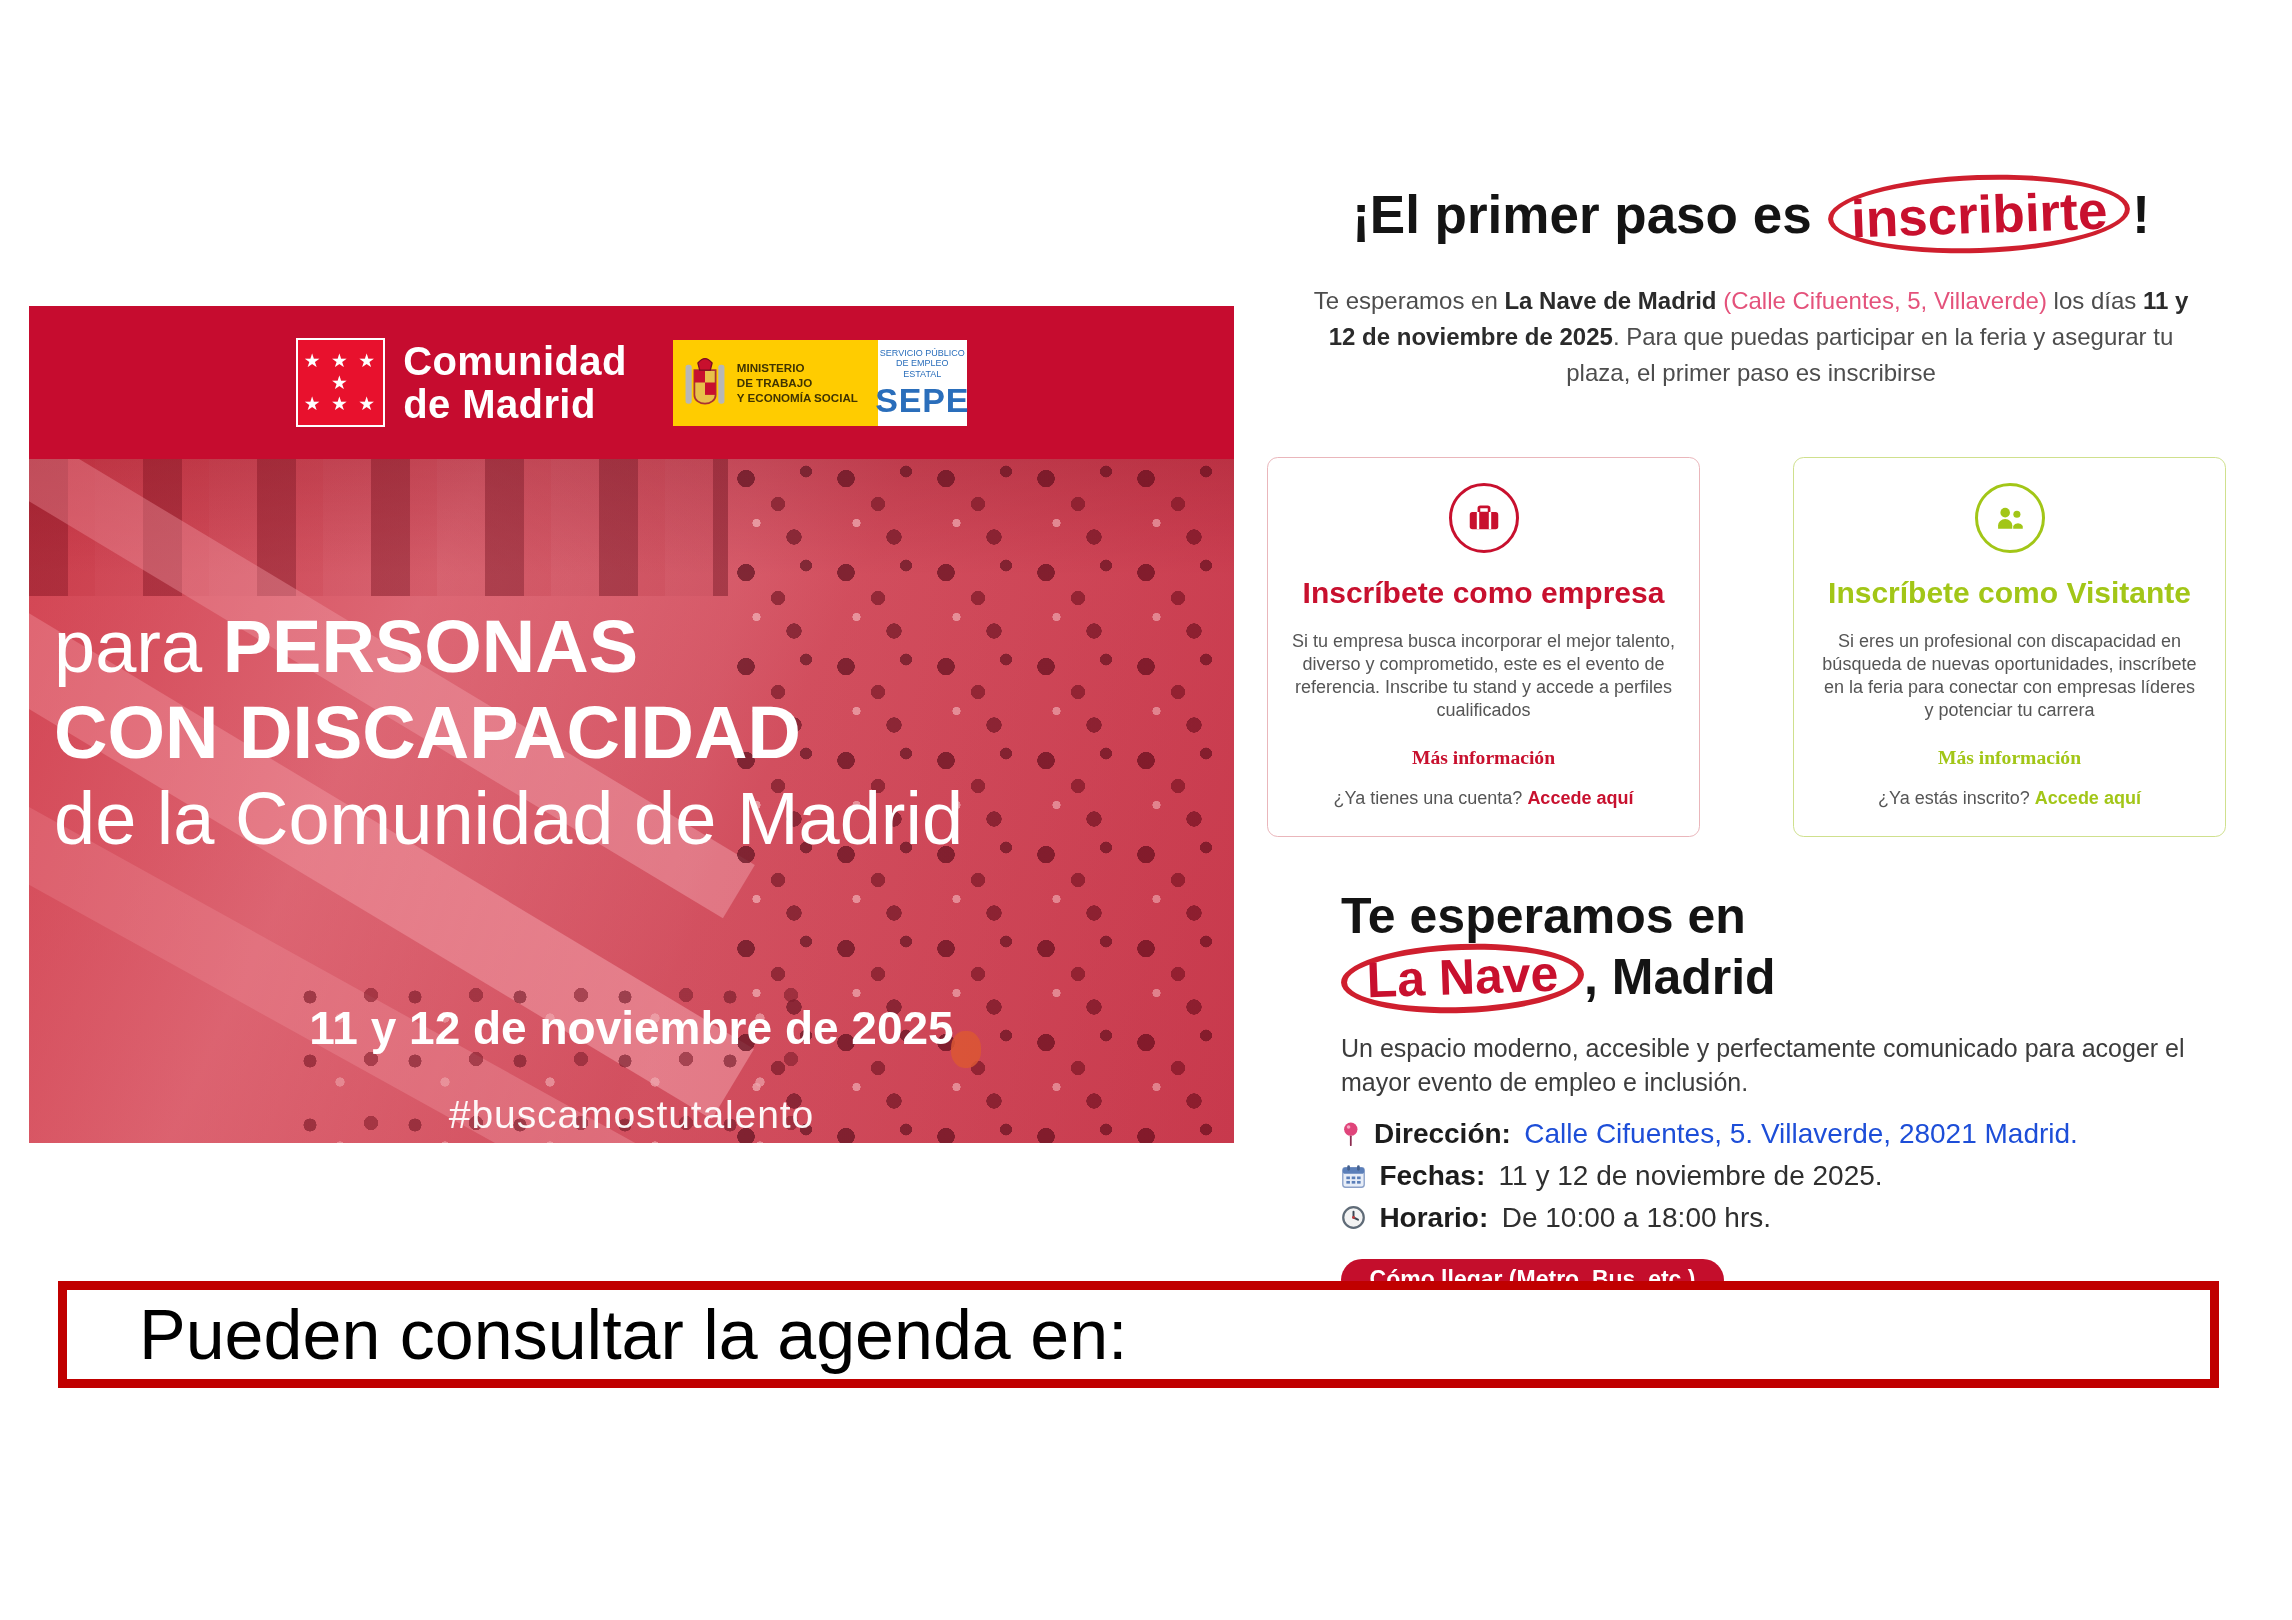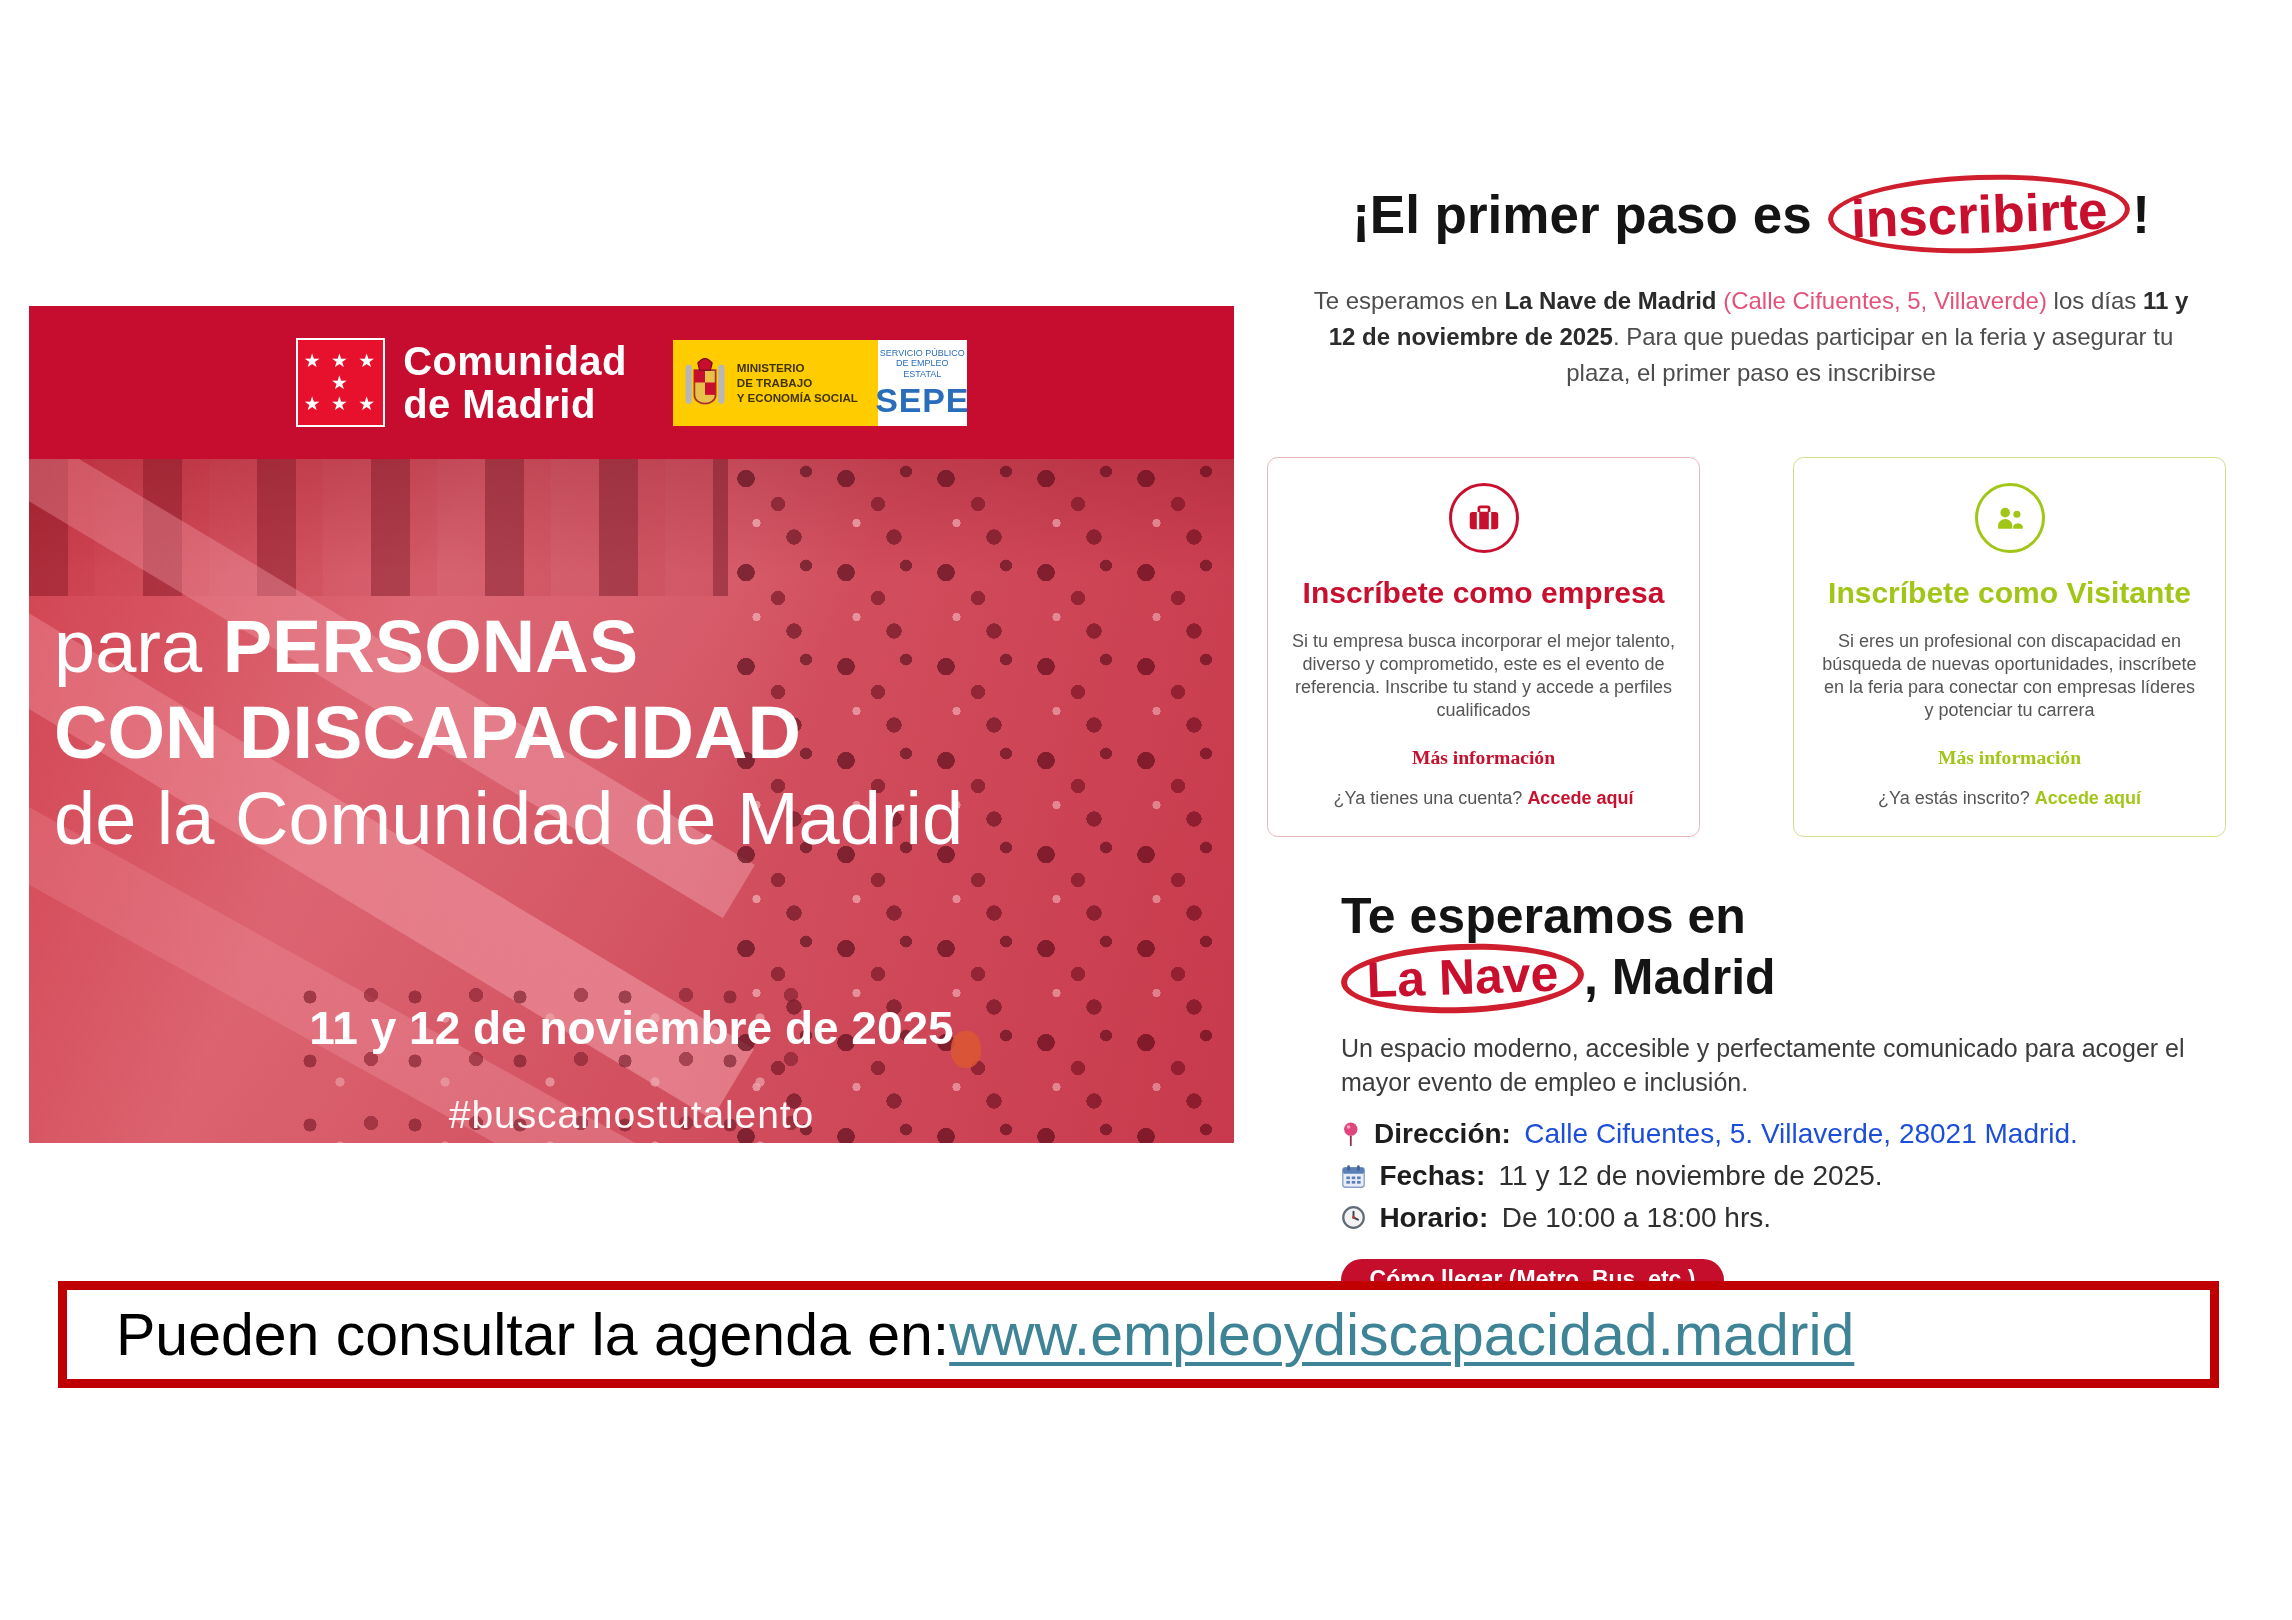--- a/index.html
+++ b/index.html
@@ -147,22 +147,22 @@
     margin-top:25px; width:383px; height:42px; border-radius:21.4px; border:none;
     background:#c40e2c; color:#fff; font-family:"Liberation Sans",sans-serif;
     font-weight:700; font-size:23px; display:flex; align-items:center; justify-content:center;
     cursor:pointer;
   }
 
   
   .footer-box {
     position:absolute; left:58px; top:1281px; width:2161px; height:107px;
     border:9.8px solid #c00000; background:#fff;
-    display:flex; align-items:center; padding-left:49px;
-    font-size:59px; color:#000; letter-spacing:0; white-space:nowrap;
+    display:flex; align-items:center; padding-left:72px;
+    font-size:70px; color:#000; letter-spacing:0; white-space:nowrap;
   }
   .footer-box .agenda-link {
     color:#3e8496; text-decoration:underline; text-decoration-thickness:3.6px;
     text-underline-offset:7.1px; cursor:pointer;
   }
   svg { display:block; }
 </style>
 </head>
 <body>
 
@@ -318,15 +318,14 @@
     </span>
     <span class="lbl">Horario:</span>
     <span class="val">De 10:00 a 18:00 hrs.</span>
   </div>
 
   <button class="btn-directions">Cómo llegar (Metro, Bus, etc.)</button>
 </div>
 
 <div class="footer-box">
   <span>Pueden consultar la agenda en: </span>
-  <span class="agenda-link">www.empleoydiscapacidad.madrid</span>
 </div>
 
 
 </body></html>

